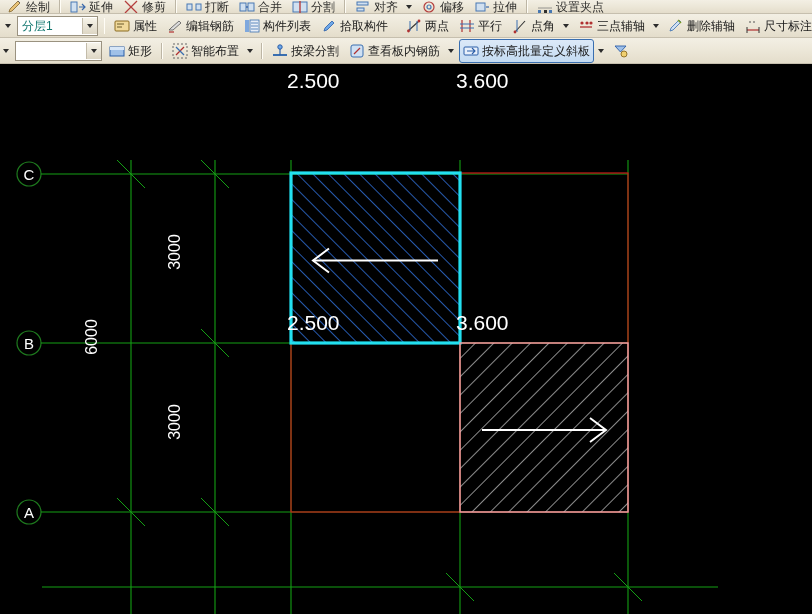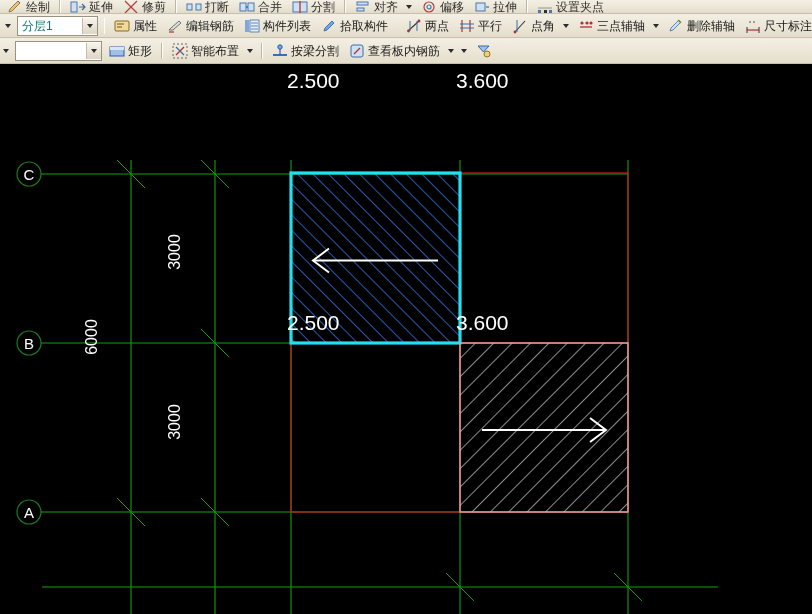--- a/index.html
+++ b/index.html
@@ -357,20 +357,29 @@
         <span class="ico">
           <svg width="16" height="16" viewBox="0 0 16 16">
             <rect x="2" y="2" width="12" height="12" rx="2" fill="#cfe0f2" stroke="#3a6fb0"></rect>
             <path d="M5 11L11 5" stroke="#b03030" stroke-width="1.3"></path>
           </svg>
         </span>
         <span class="tb-label">查看板内钢筋</span>
       </span>
       <span class="lone-caret">
         <i class="caret"></i>
+      </span>
+      <span class="tb-item active">
+        <span class="ico">
+          <svg width="16" height="16" viewBox="0 0 16 16">
+            <rect x="1" y="4" width="14" height="8" rx="1" fill="#e8f0fb" stroke="#2b5ea8"></rect>
+            <path d="M4 8h8M9 5l3 3-3 3" fill="none" stroke="#2b5ea8" stroke-width="1.1"></path>
+          </svg>
+        </span>
+        <span class="tb-label">按标高批量定义斜板</span>
       </span>
       <span class="lone-caret">
         <i class="caret"></i>
       </span>
       <span class="tb-item">
         <span class="ico">
           <svg width="16" height="16" viewBox="0 0 16 16">
             <path d="M2 3h11l-5.5 6z" fill="#9fc0e8" stroke="#2b5ea8" stroke-width="0.9"></path>
             <circle cx="11" cy="11" r="3" fill="#f0d070" stroke="#8a6a20" stroke-width="0.9"></circle>
           </svg>

